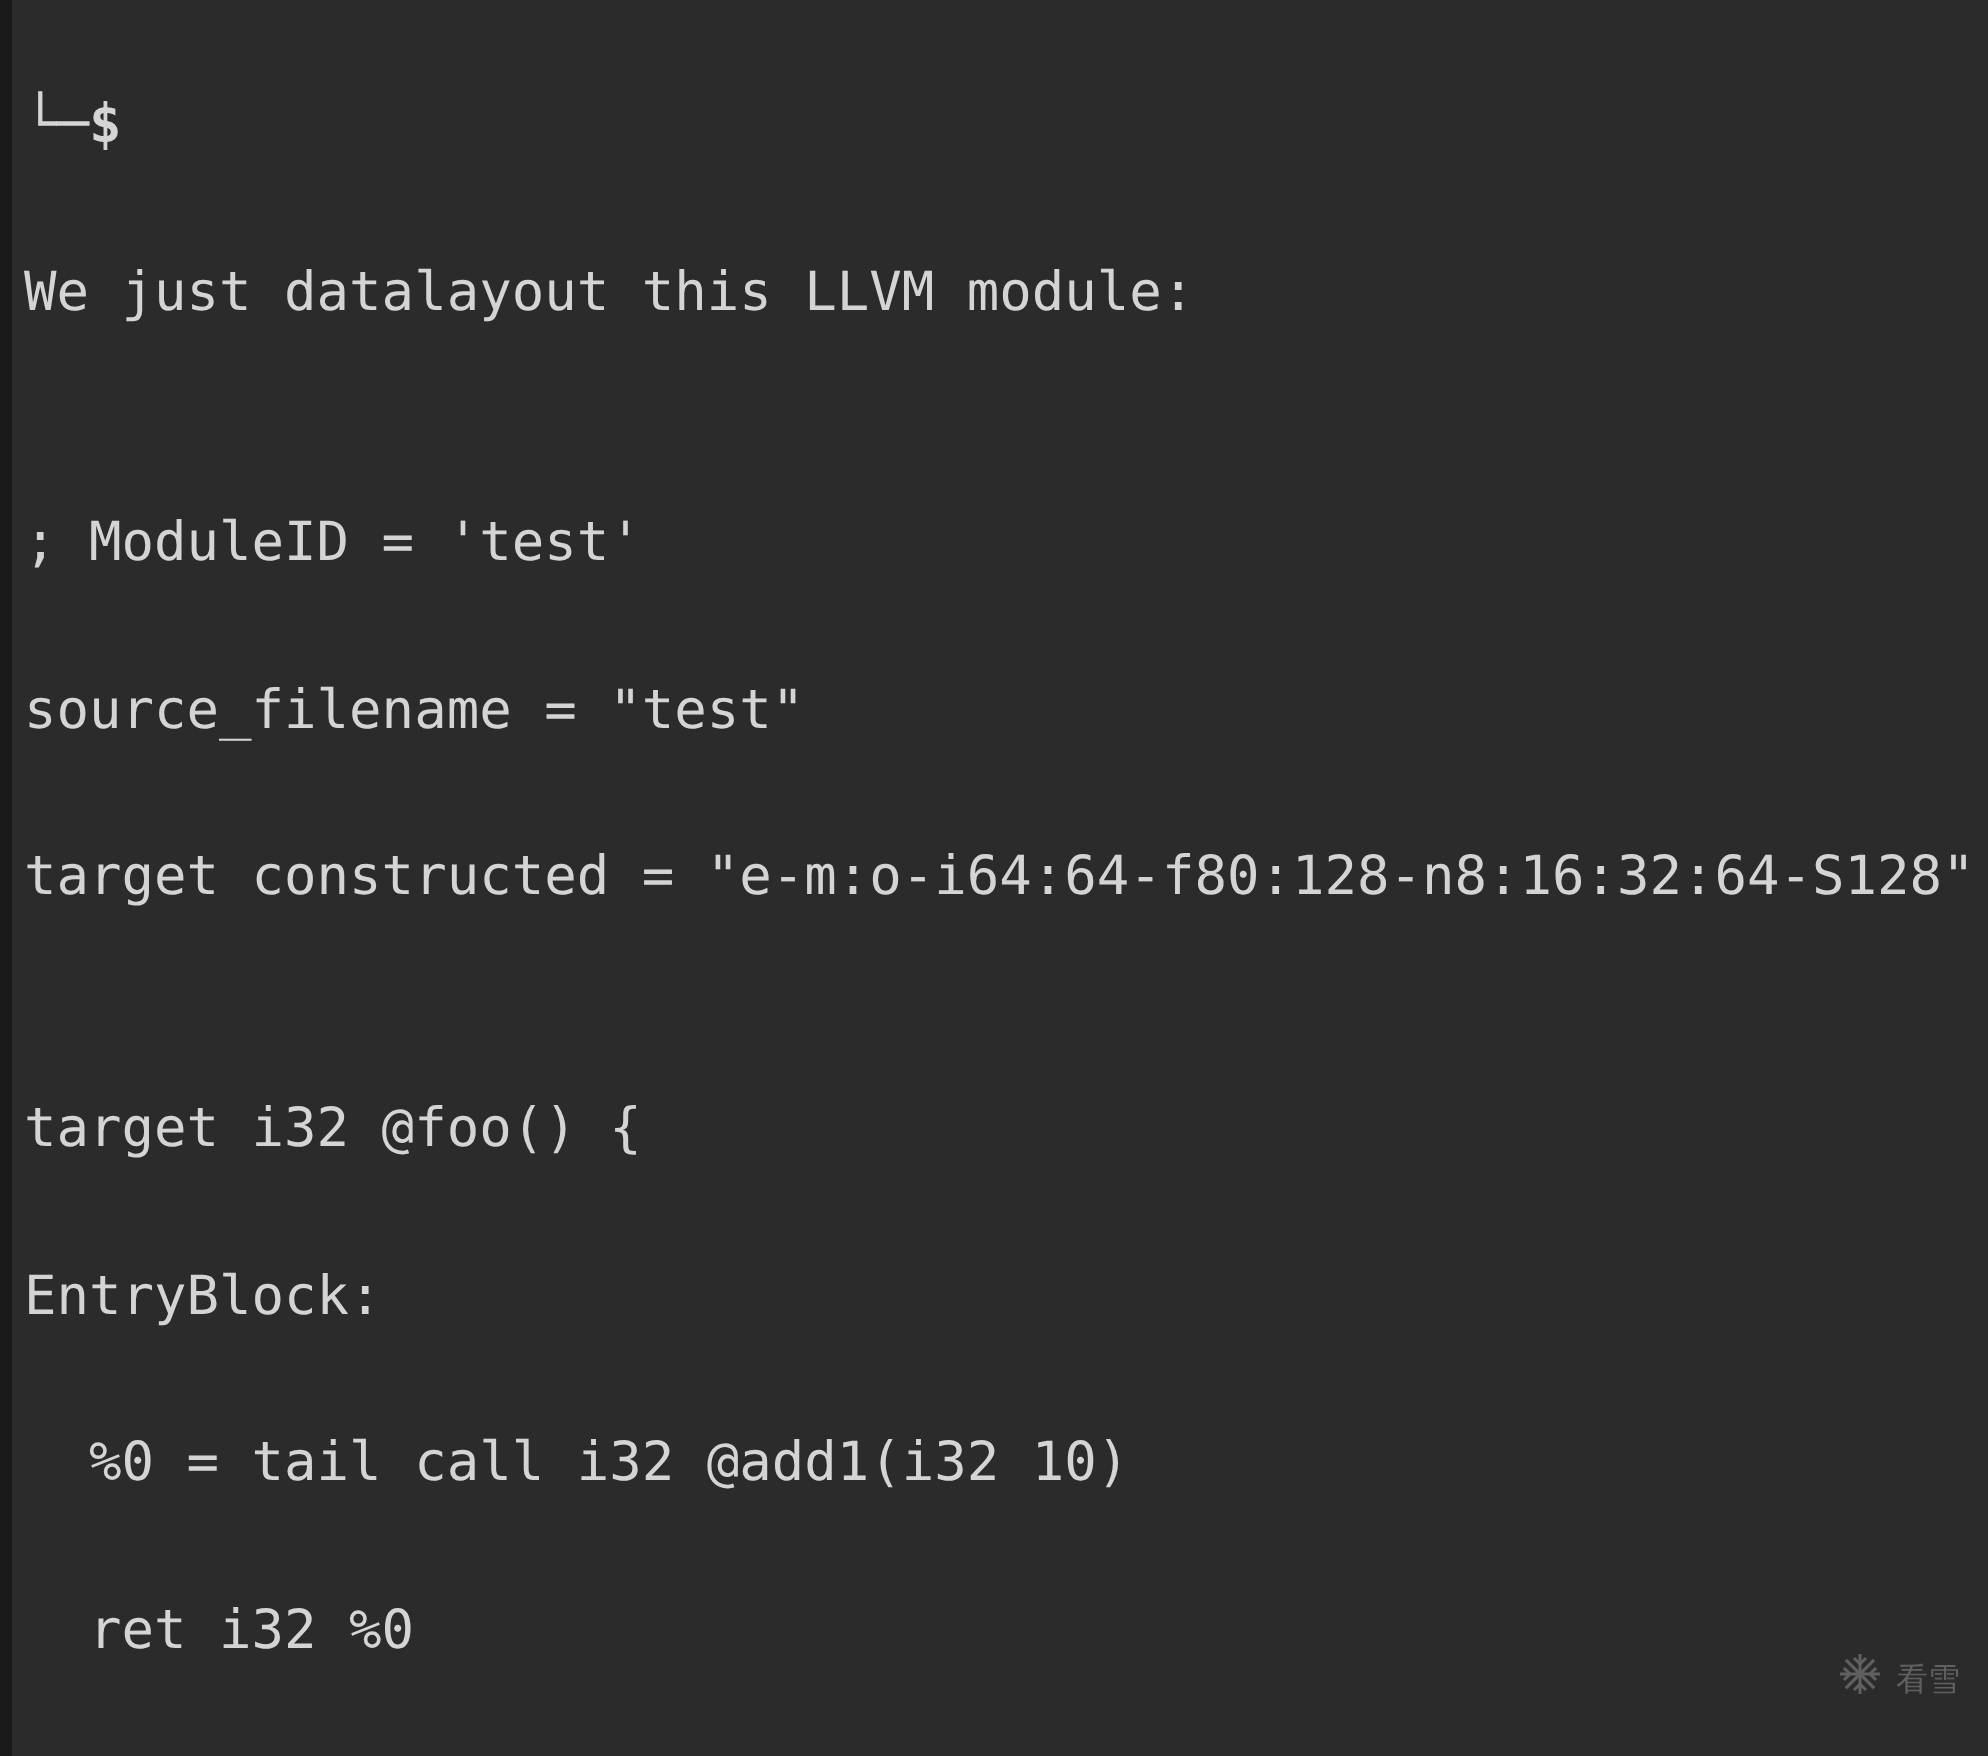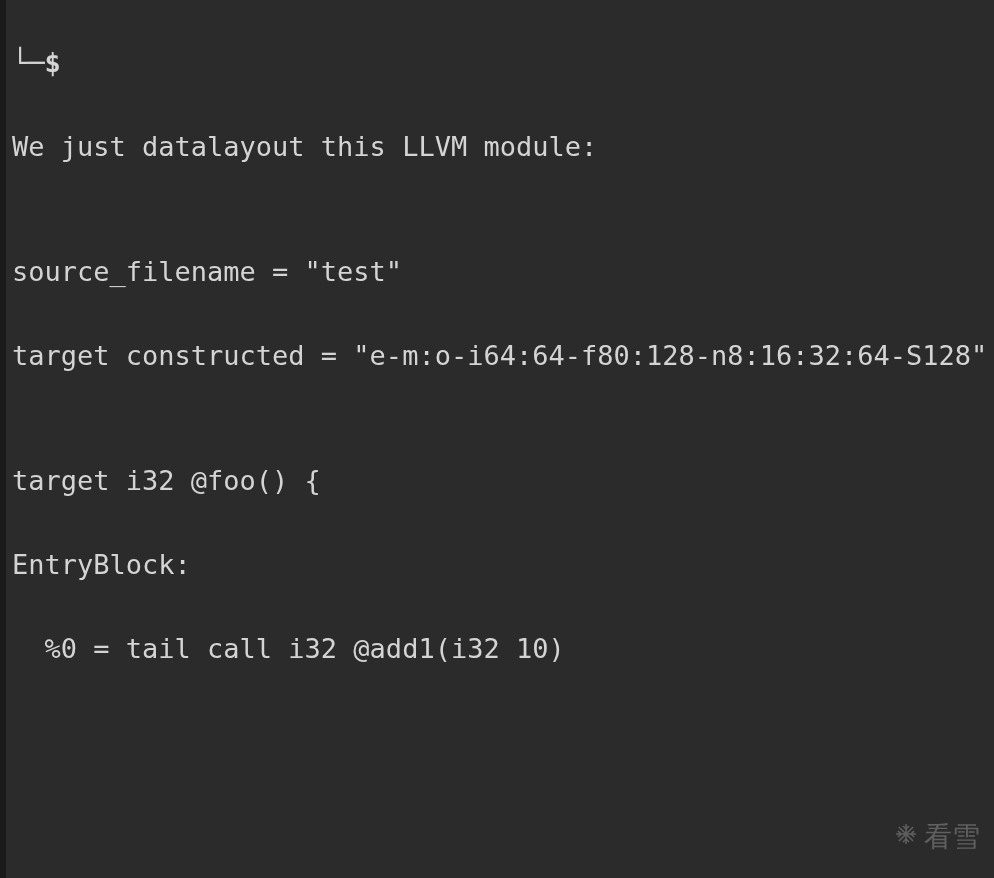--- a/index.html
+++ b/index.html
@@ -30,47 +30,49 @@
     .prompt-arrow {
       display: inline-block;
       font-weight: bold;
       margin-right: 2px;
     }
     .watermark {
       position: absolute;
       right: 14px;
       bottom: 20px;
       color: #6a6a6a;
-      font-size: 28px;
+      font-size: 16px;
       display: flex;
       align-items: center;
       gap: 6px;
       font-family: sans-serif;
       opacity: 0.85;
     }
     .watermark svg {
       width: 24px;
       height: 24px;
       stroke: #6a6a6a;
       fill: none;
     }
   </style>
 </head>
 <body>
 
 <div class="terminal">
 <div class="prompt-line"><span class="prompt-arrow">└─$ </span></div>
 <div>We just datalayout this LLVM module:</div>
 <div></div>
+<div>; ModuleID = 'test'</div>
 <div>source_filename = "test"</div>
 <div>target constructed = "e-m:o-i64:64-f80:128-n8:16:32:64-S128"</div>
 <div></div>
 <div>target i32 @foo() {</div>
 <div>EntryBlock:</div>
 <div>  %0 = tail call i32 @add1(i32 10)</div>
+<div>  ret i32 %0</div>
 
 <div></div>
 
 
 
 
 
 <div></div>
 <div></div>
 

